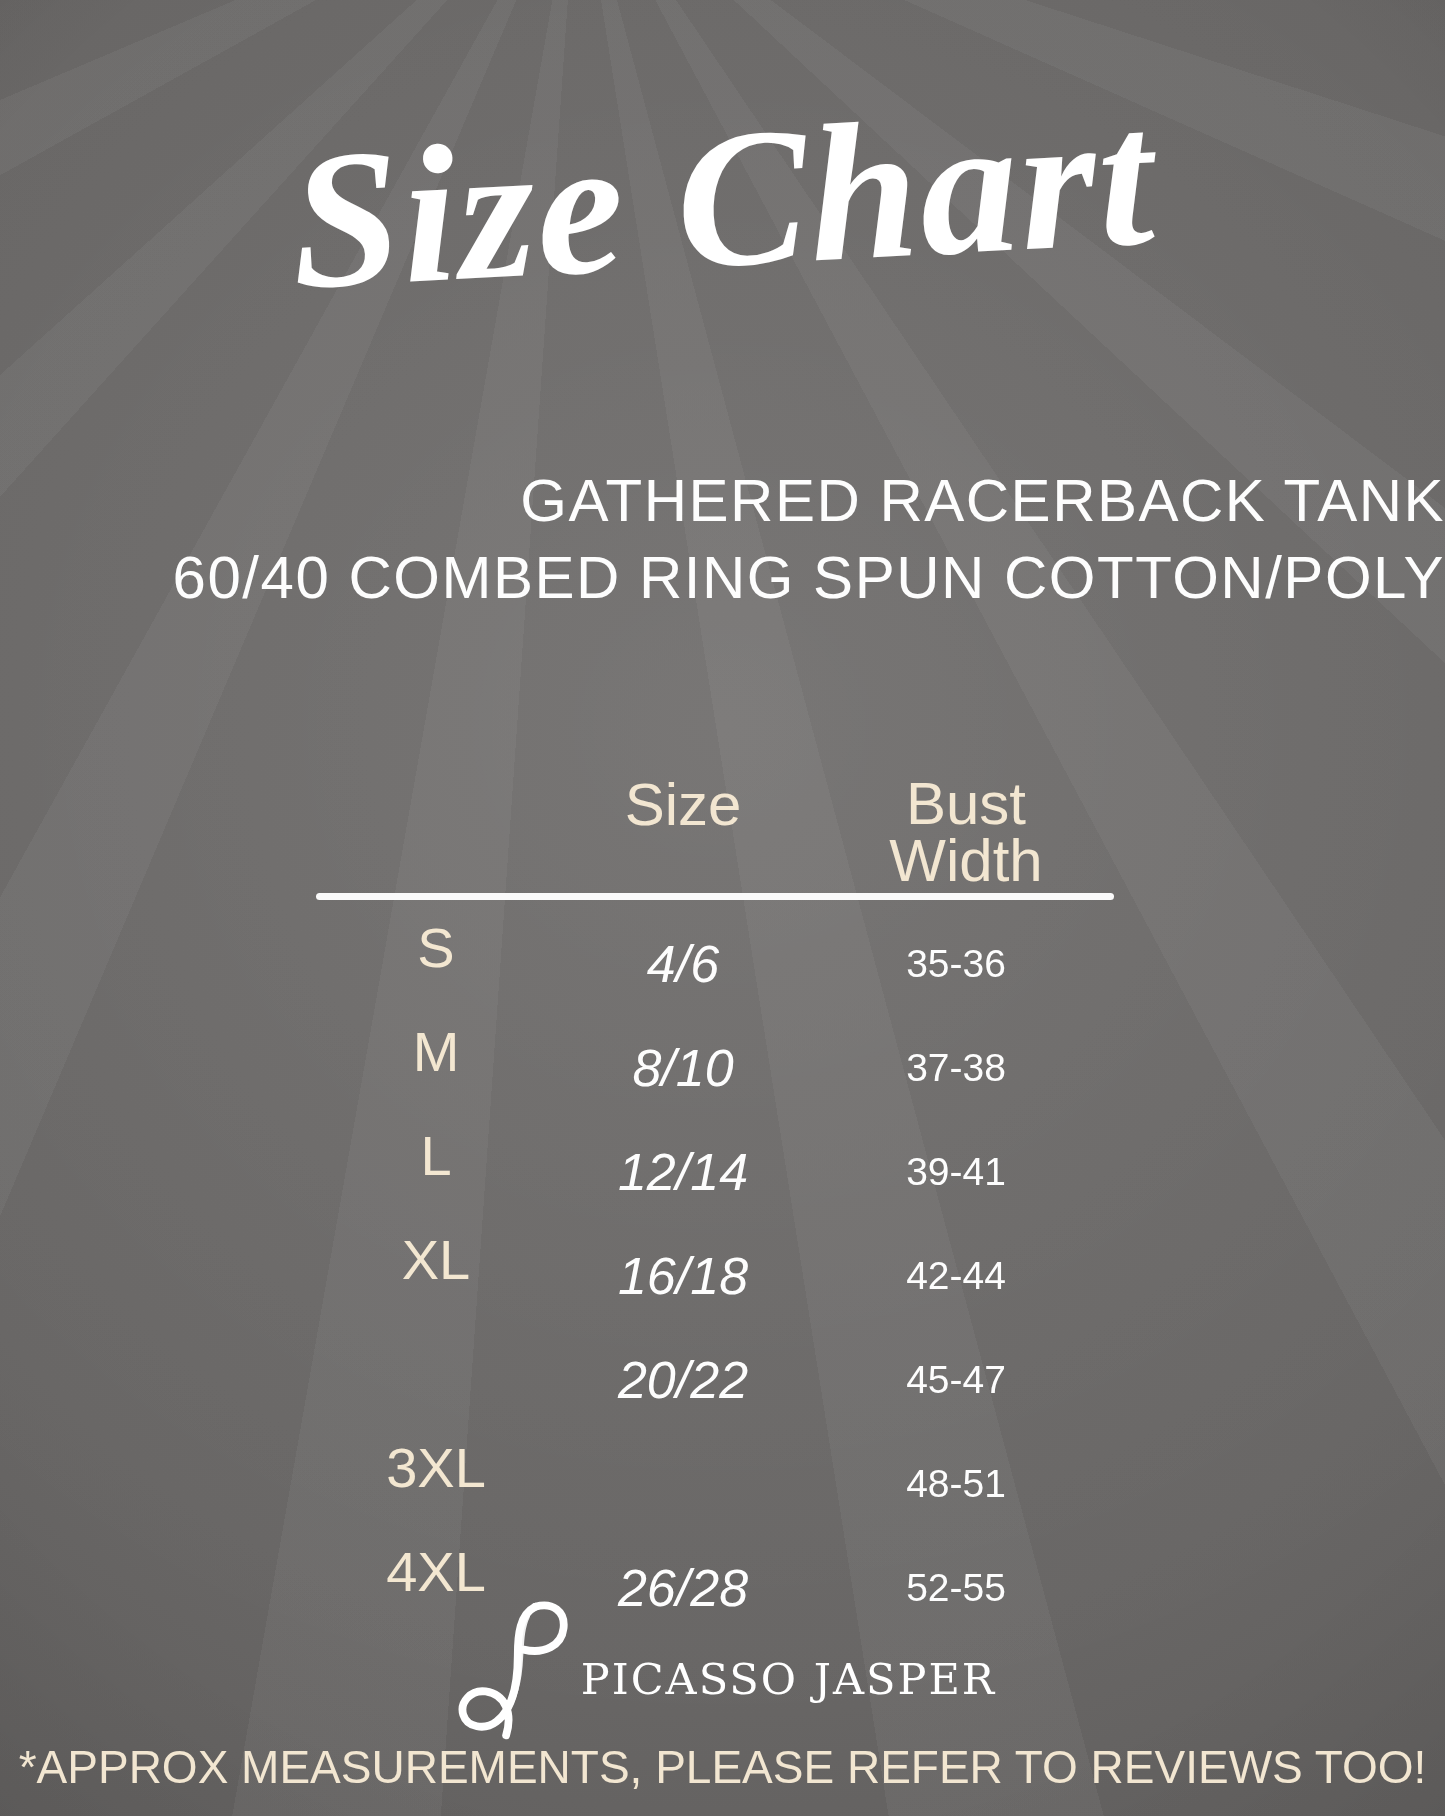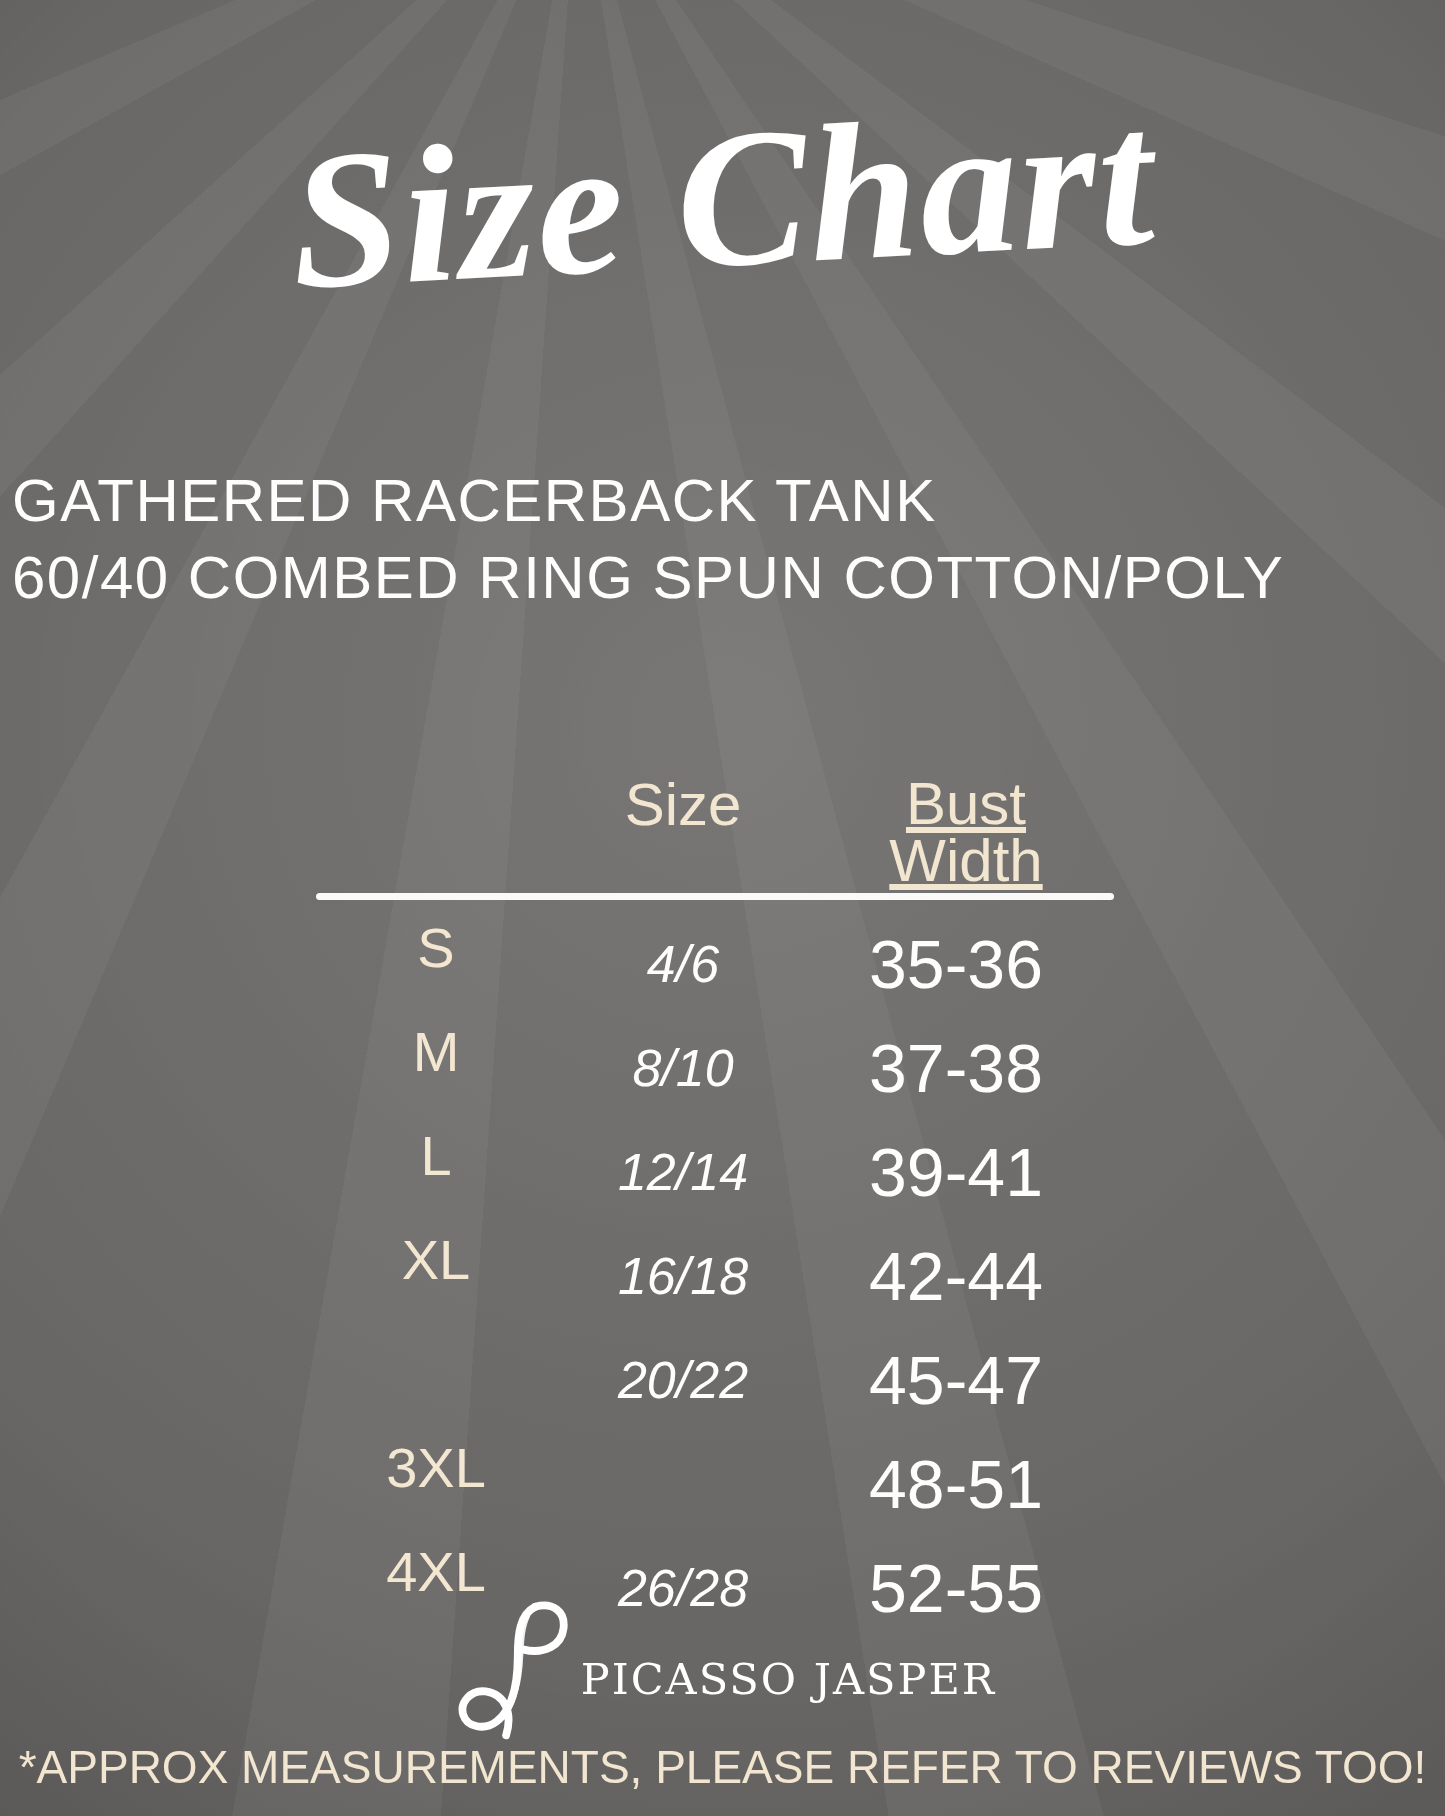--- a/index.html
+++ b/index.html
@@ -21,44 +21,43 @@
     position:absolute;top:96px;left:0;right:0;margin:0;
     text-align:center;color:#ffffff;
     font-family:"Liberation Serif",serif;
     font-style:italic;font-weight:700;
     font-size:196px;line-height:1.05;letter-spacing:2px;
     transform:rotate(-3deg);
     z-index:2;
   }
   .subtitle{
     position:absolute;top:462px;left:12px;right:0;
-    text-align:left;color:#fdfdfd;
+    text-align:right;color:#fdfdfd;
     font-size:60px;line-height:77px;letter-spacing:1.5px;
     z-index:2;
   }
   .thead-size{
     position:absolute;top:775px;left:553px;width:260px;
     text-align:center;color:#f2e6d1;font-size:60px;line-height:60px;
     z-index:2;
   }
   .thead-bust{
     position:absolute;top:775px;left:826px;width:280px;
     text-align:center;color:#f2e6d1;font-size:60px;line-height:57px;
     z-index:2;
-    text-decoration:underline;
   }
   .rule{
     position:absolute;top:893px;left:316px;width:798px;height:7px;
     background:#fafafa;border-radius:4px;z-index:2;
   }
   .trow{position:absolute;left:0;width:100%;height:104px;z-index:2;}
   .cell{position:absolute;height:104px;line-height:104px;text-align:center;white-space:nowrap;}
   .c-label{left:316px;width:240px;top:-4px;color:#f3e7d1;font-size:56px;}
   .c-size{left:553px;width:260px;top:12px;color:#fdfdfd;font-size:52px;font-style:italic;}
-  .c-bust{left:826px;width:260px;top:12px;color:#fdfdfd;font-size:68px;}
+  .c-bust{left:826px;width:260px;top:12px;color:#fdfdfd;font-size:39px;}
   .brand{
     position:absolute;top:1596px;left:0;right:0;height:152px;
     display:flex;justify-content:center;align-items:center;gap:10px;
     z-index:2;
   }
   .brand svg{display:block;}
   .brand-name{
     font-family:"DejaVu Serif",serif;
     color:#ffffff;font-size:43px;letter-spacing:2px;
     padding-top:14px;

